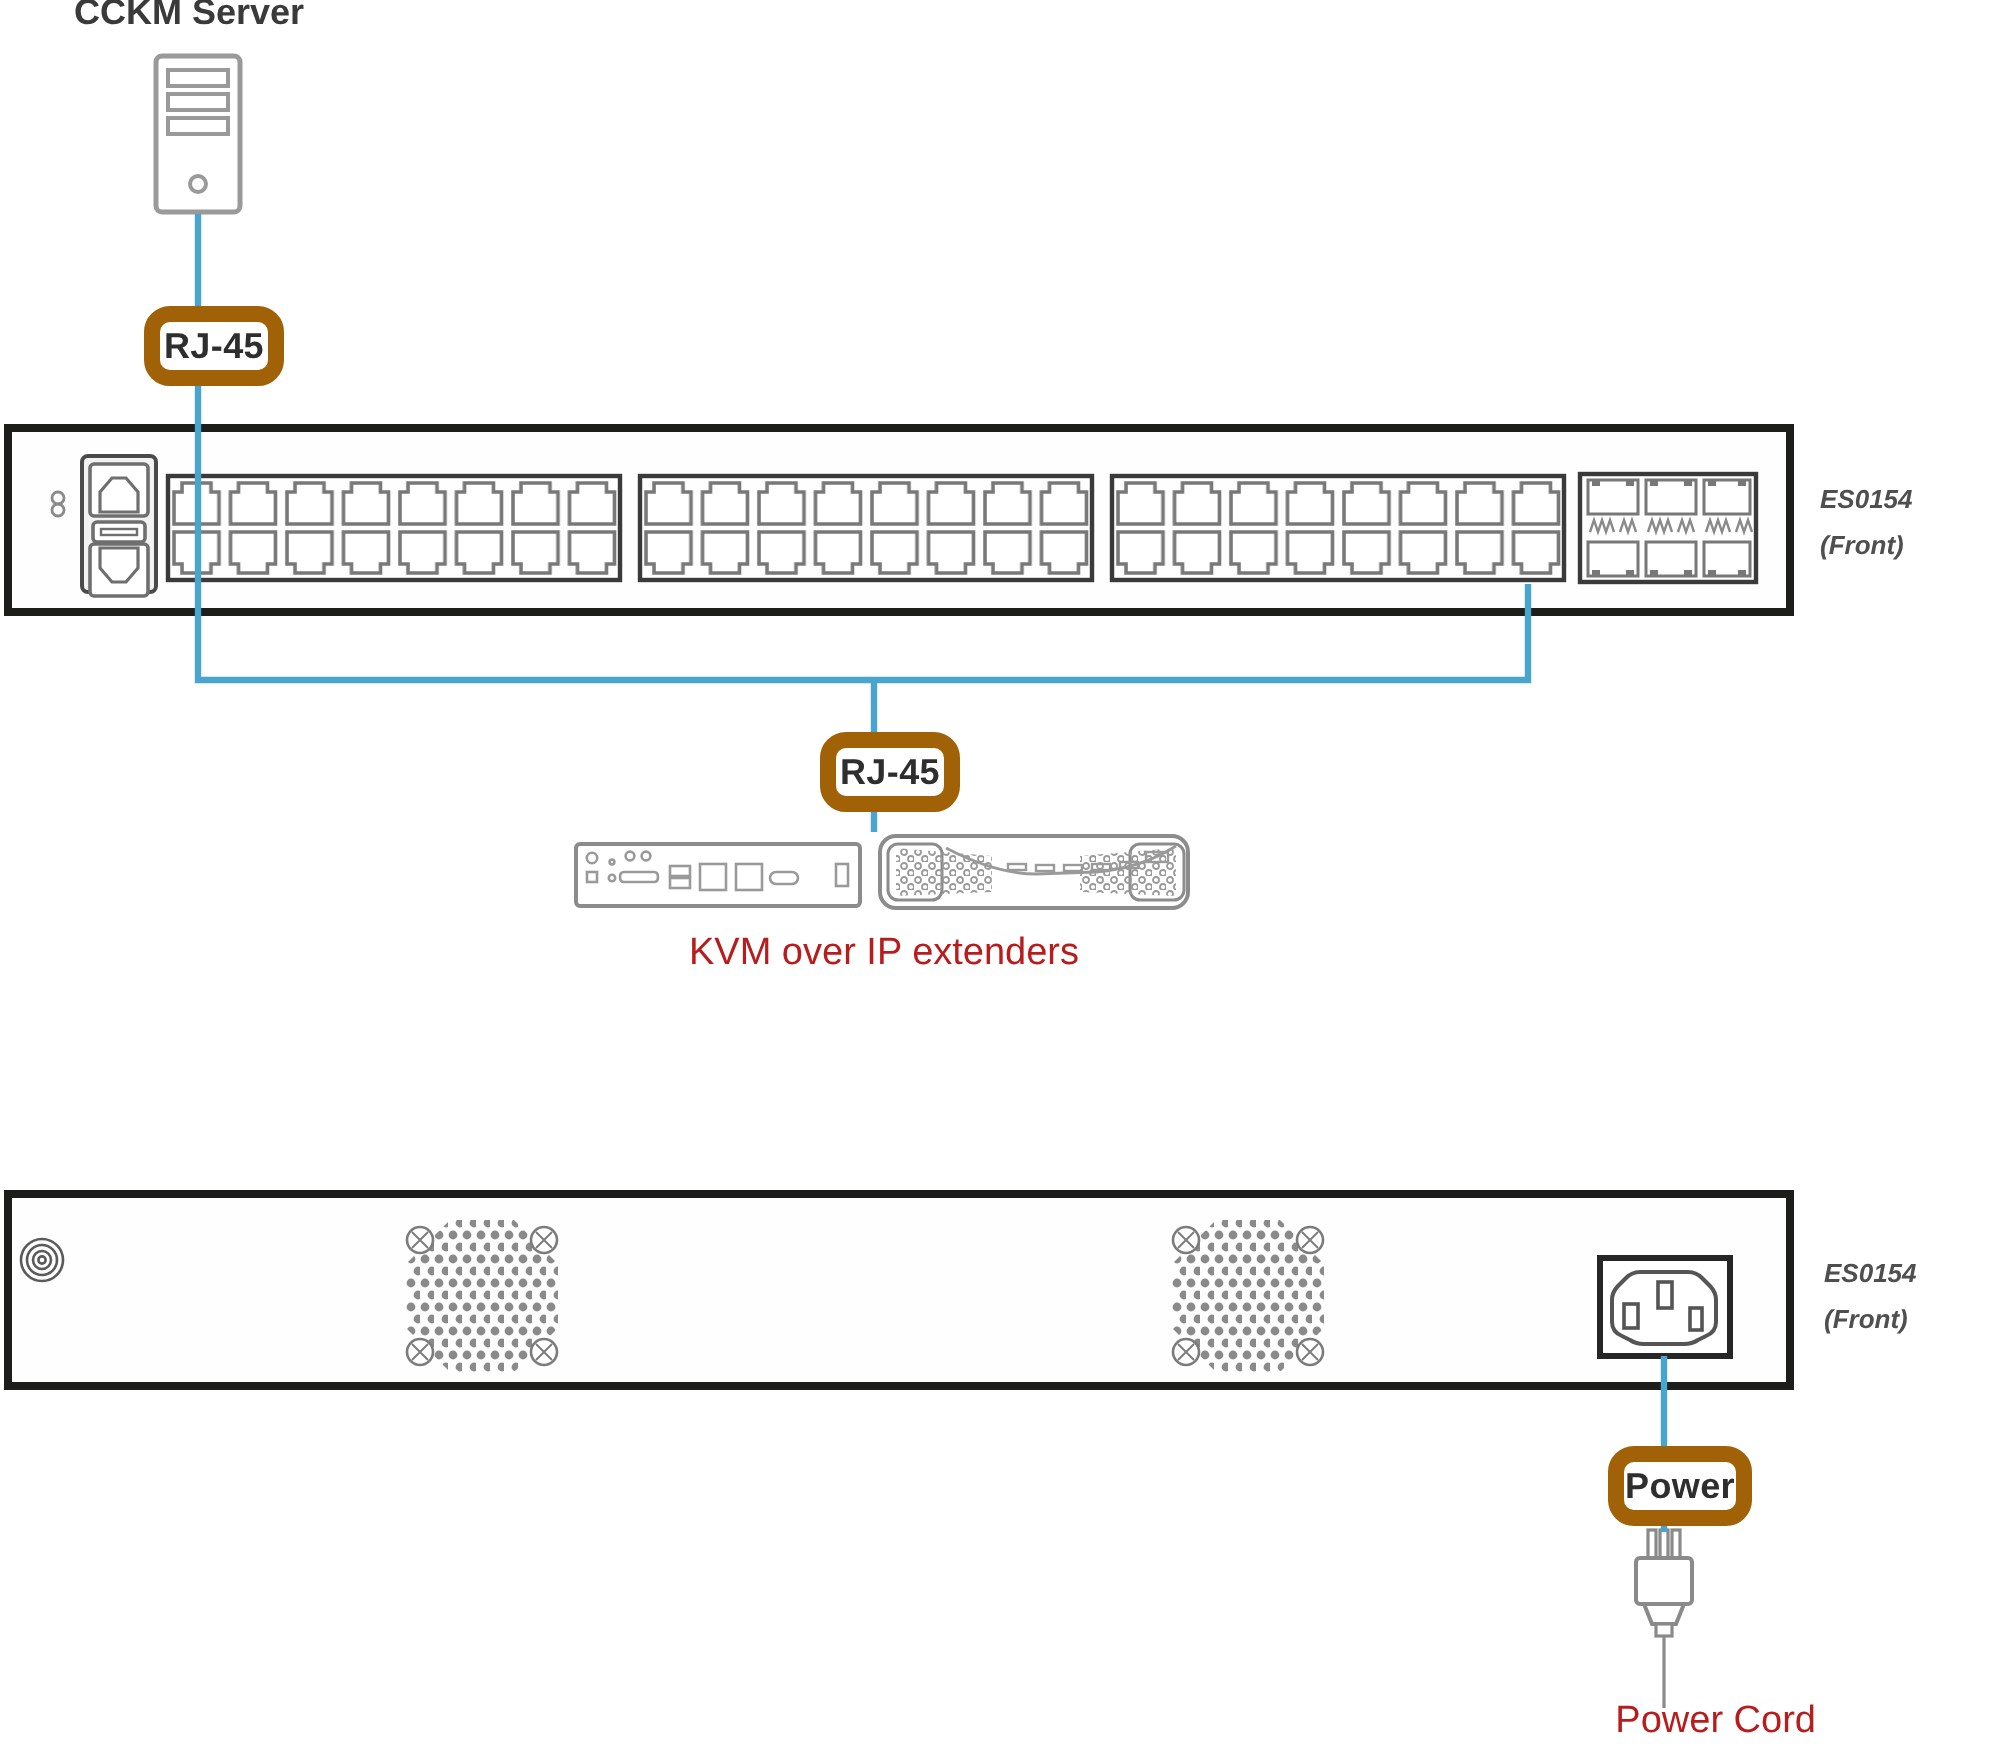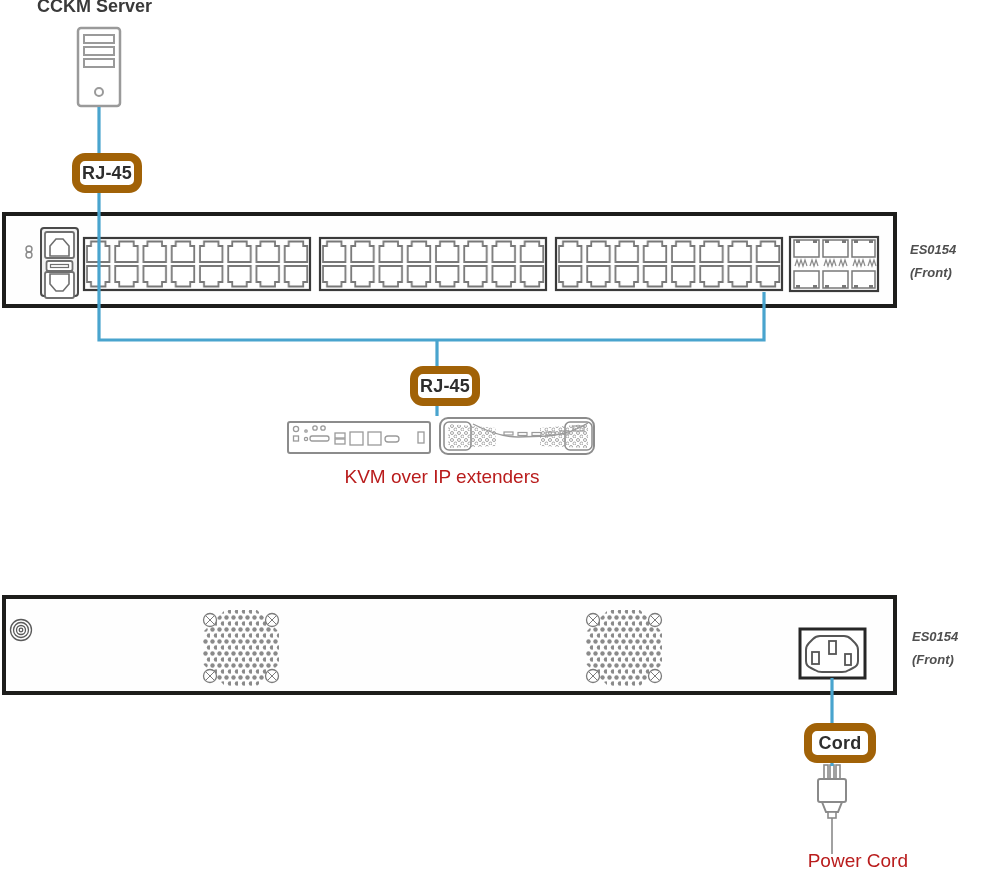--- a/index.html
+++ b/index.html
@@ -215,21 +215,21 @@
   <svg id="cableOverlay" width="1000" height="882" viewBox="0 0 1000 882">
     <g fill="none" stroke="#49A4CE" stroke-width="3.2">
       <path d="M99 107 L99 340 L764 340 L764 292"></path>
       <path d="M437 340 L437 416"></path>
       <path d="M832 678 L832 766"></path>
     </g>
   </svg>
 
   <div class="badge" style="left:72px;top:153px;width:54px;height:24px">RJ-45</div>
   <div class="badge" style="left:410px;top:366px;width:54px;height:24px">RJ-45</div>
-  <div class="badge" style="left:804px;top:723px;width:56px;height:24px">Cord</div>
+  <div class="badge" style="left:804px;top:723px;width:56px;height:24px">Power</div>
 
   <svg class="icnSvg" style="left:806px;top:764px" width="60" height="96" viewBox="0 0 60 96">
     <g fill="#fff" stroke="#8a8a8a">
       <rect x="18" y="1" width="4" height="16" stroke-width="1.6"></rect>
       <rect x="24" y="1" width="4" height="16" stroke-width="1.6"></rect>
       <rect x="30" y="1" width="4" height="16" stroke-width="1.6"></rect>
       <rect x="12" y="15" width="28" height="23" rx="2" stroke-width="2"></rect>
       <path d="M16 38 L20 48 L32 48 L36 38 Z" stroke-width="2"></path>
       <rect x="22" y="48" width="8" height="6" stroke-width="1.6"></rect>
       <line x1="26" y1="54" x2="26" y2="90" stroke-width="1.6"></line>

